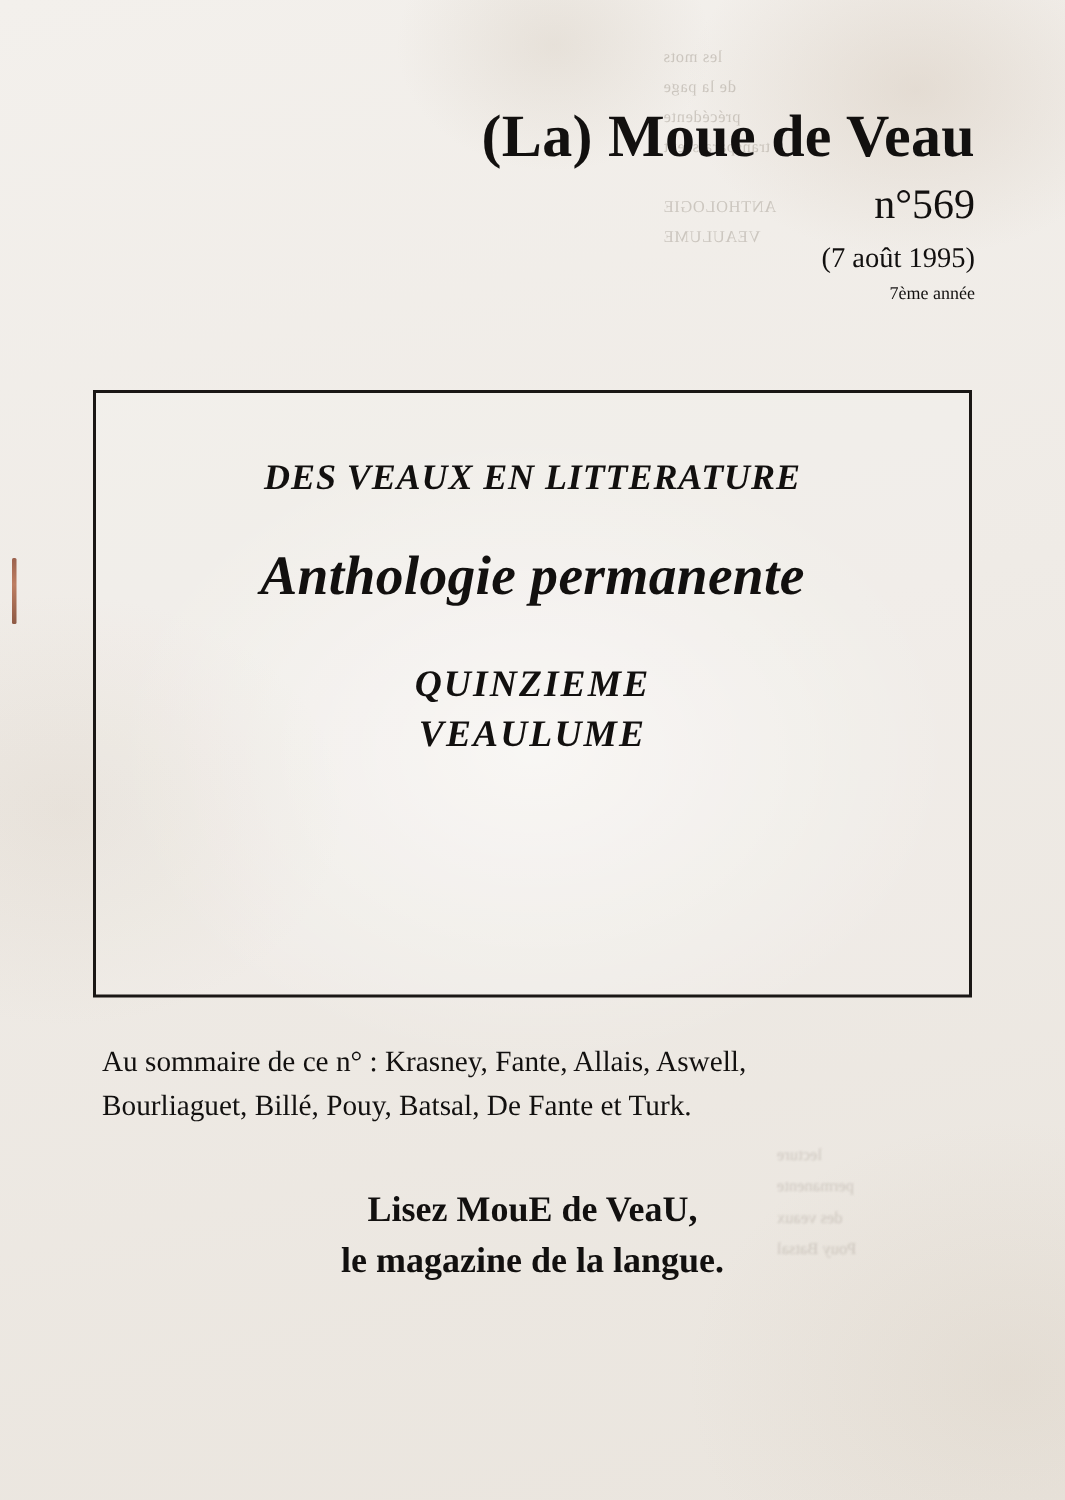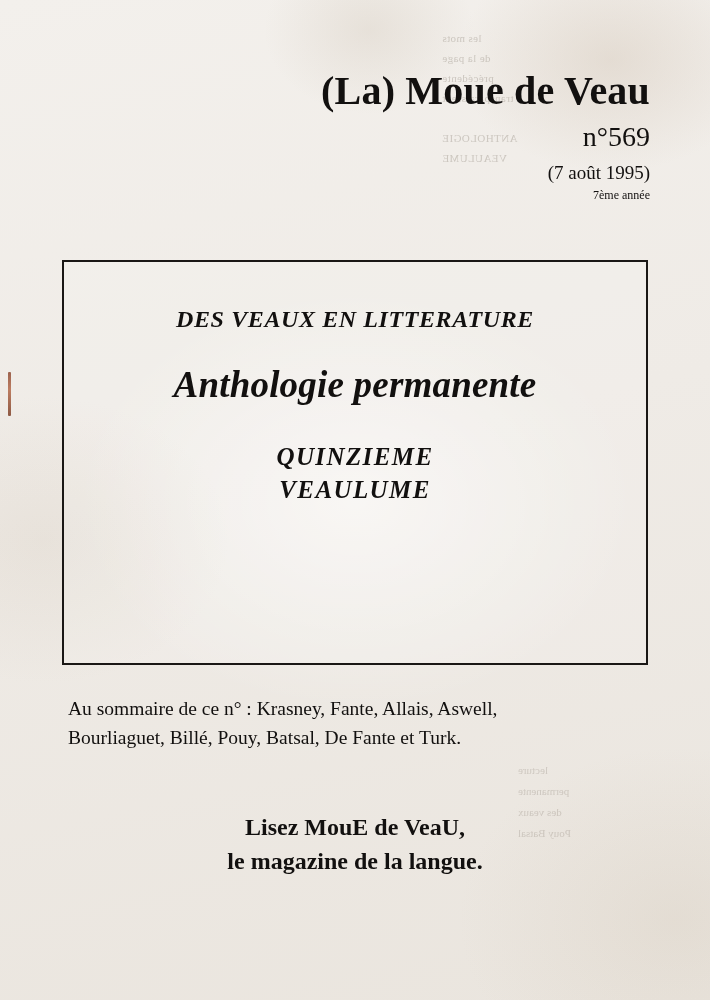--- a/index.html
+++ b/index.html
@@ -129,21 +129,21 @@
   }
 
   .summary {
     margin: 30px 8px 0 8px;
     font-size: 19.5px;
     line-height: 1.45;
     text-align: left;
   }
 
   .tagline {
-    margin-top: 58px;
+    margin-top: 38px;
     text-align: center;
     font-size: 24px;
     font-weight: bold;
     line-height: 1.42;
   }
 </style>
 </head>
 <body>
 
 <div class="paper"></div>

